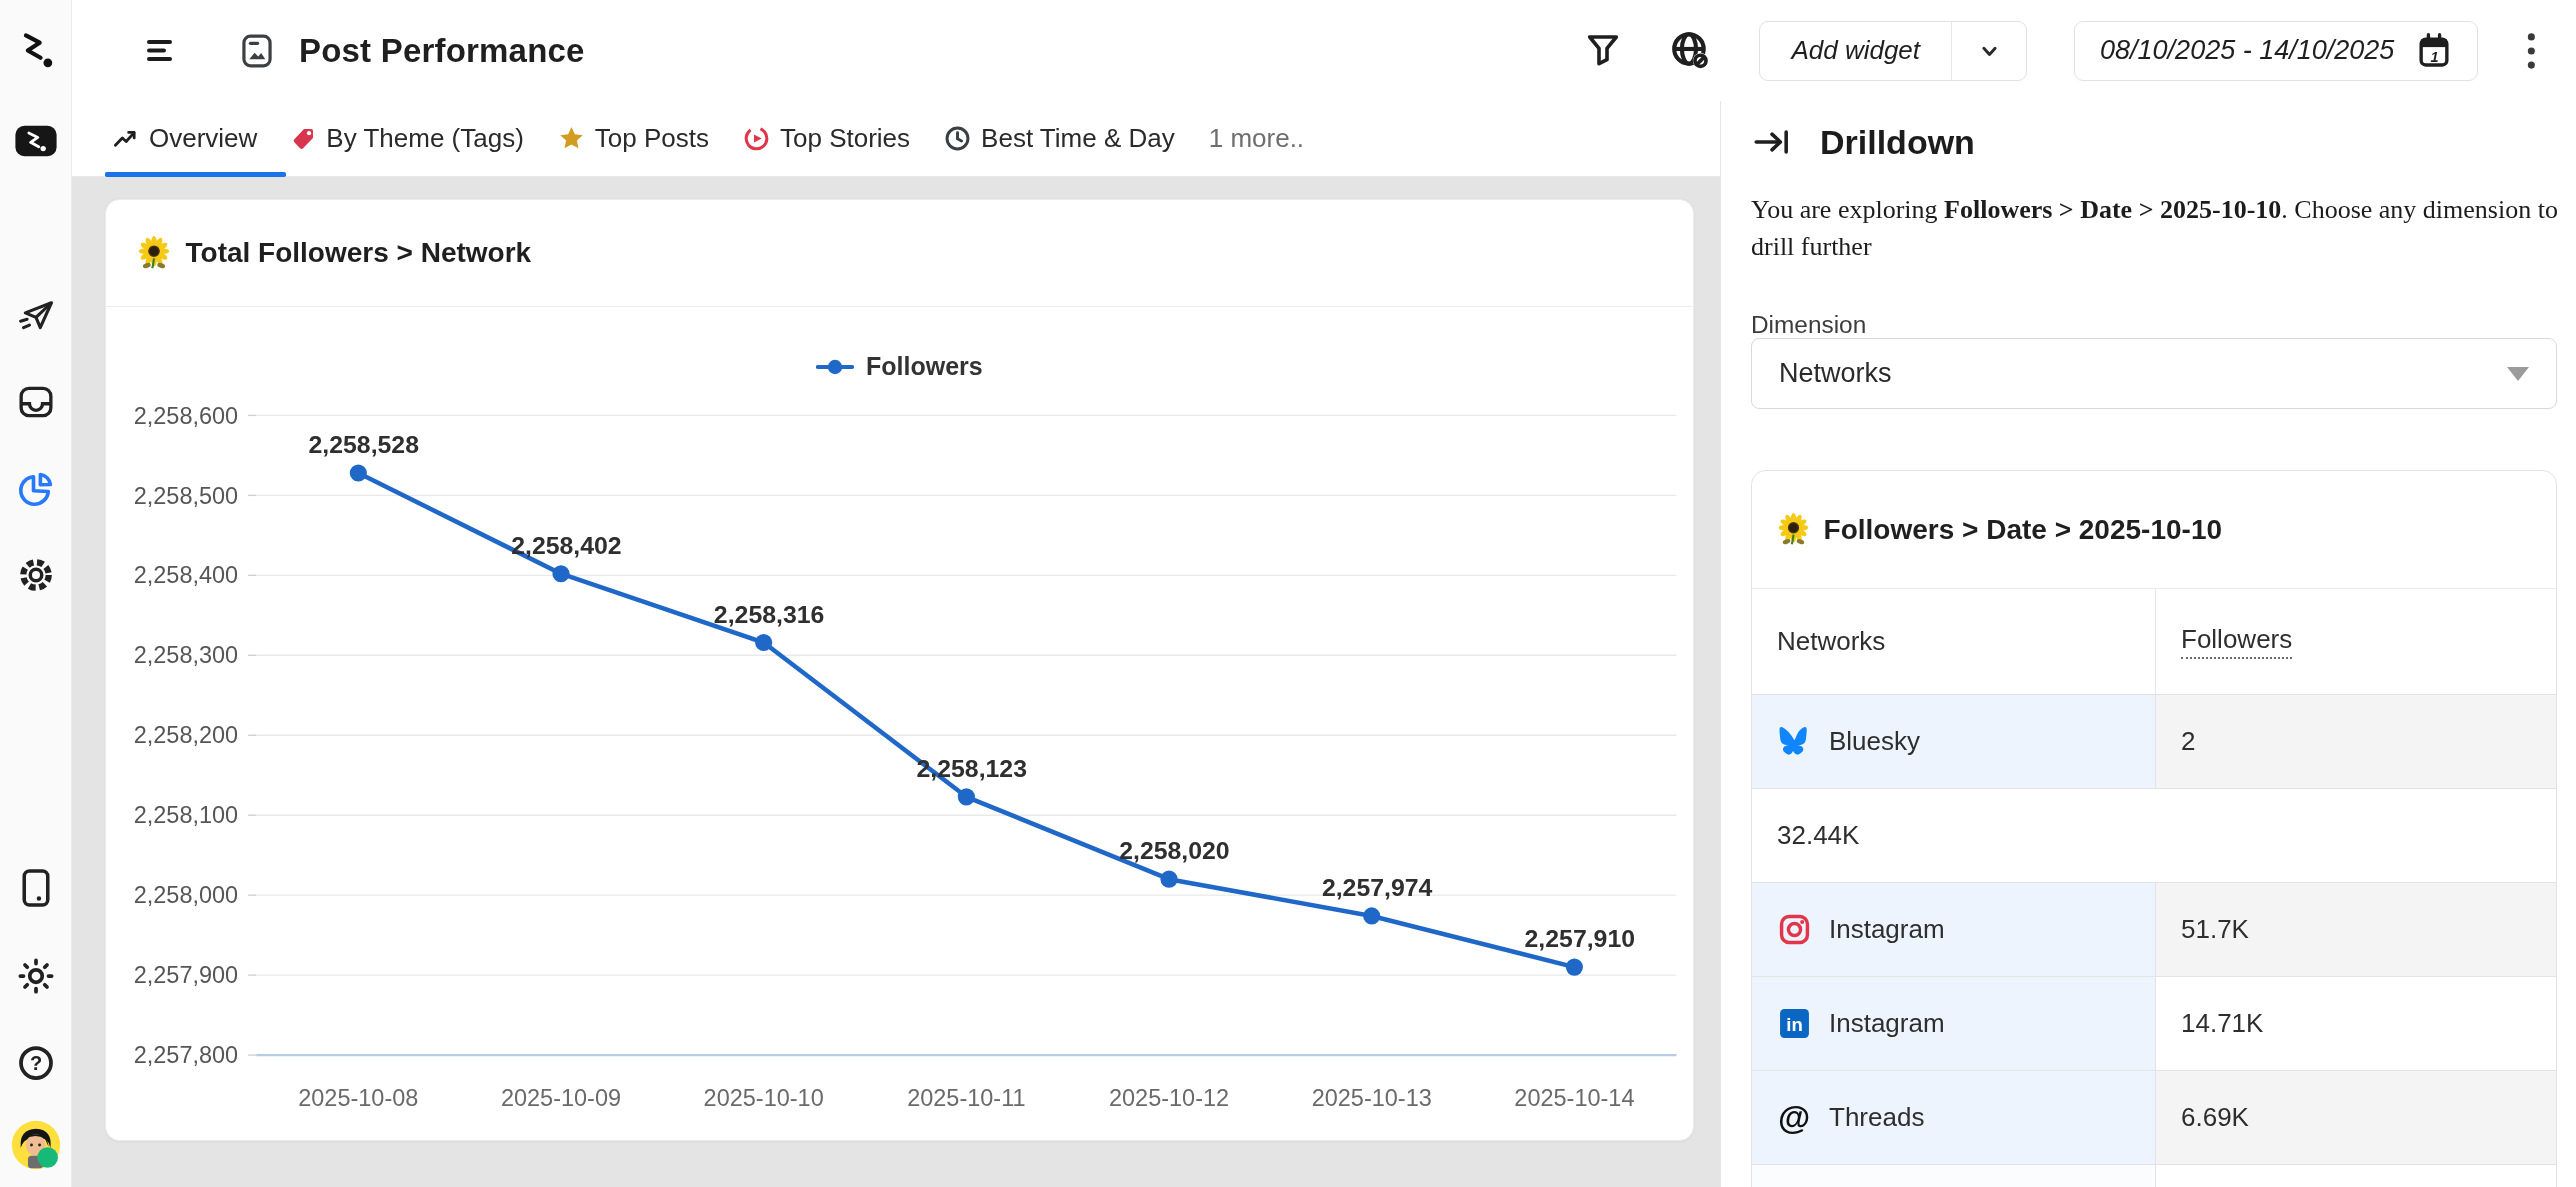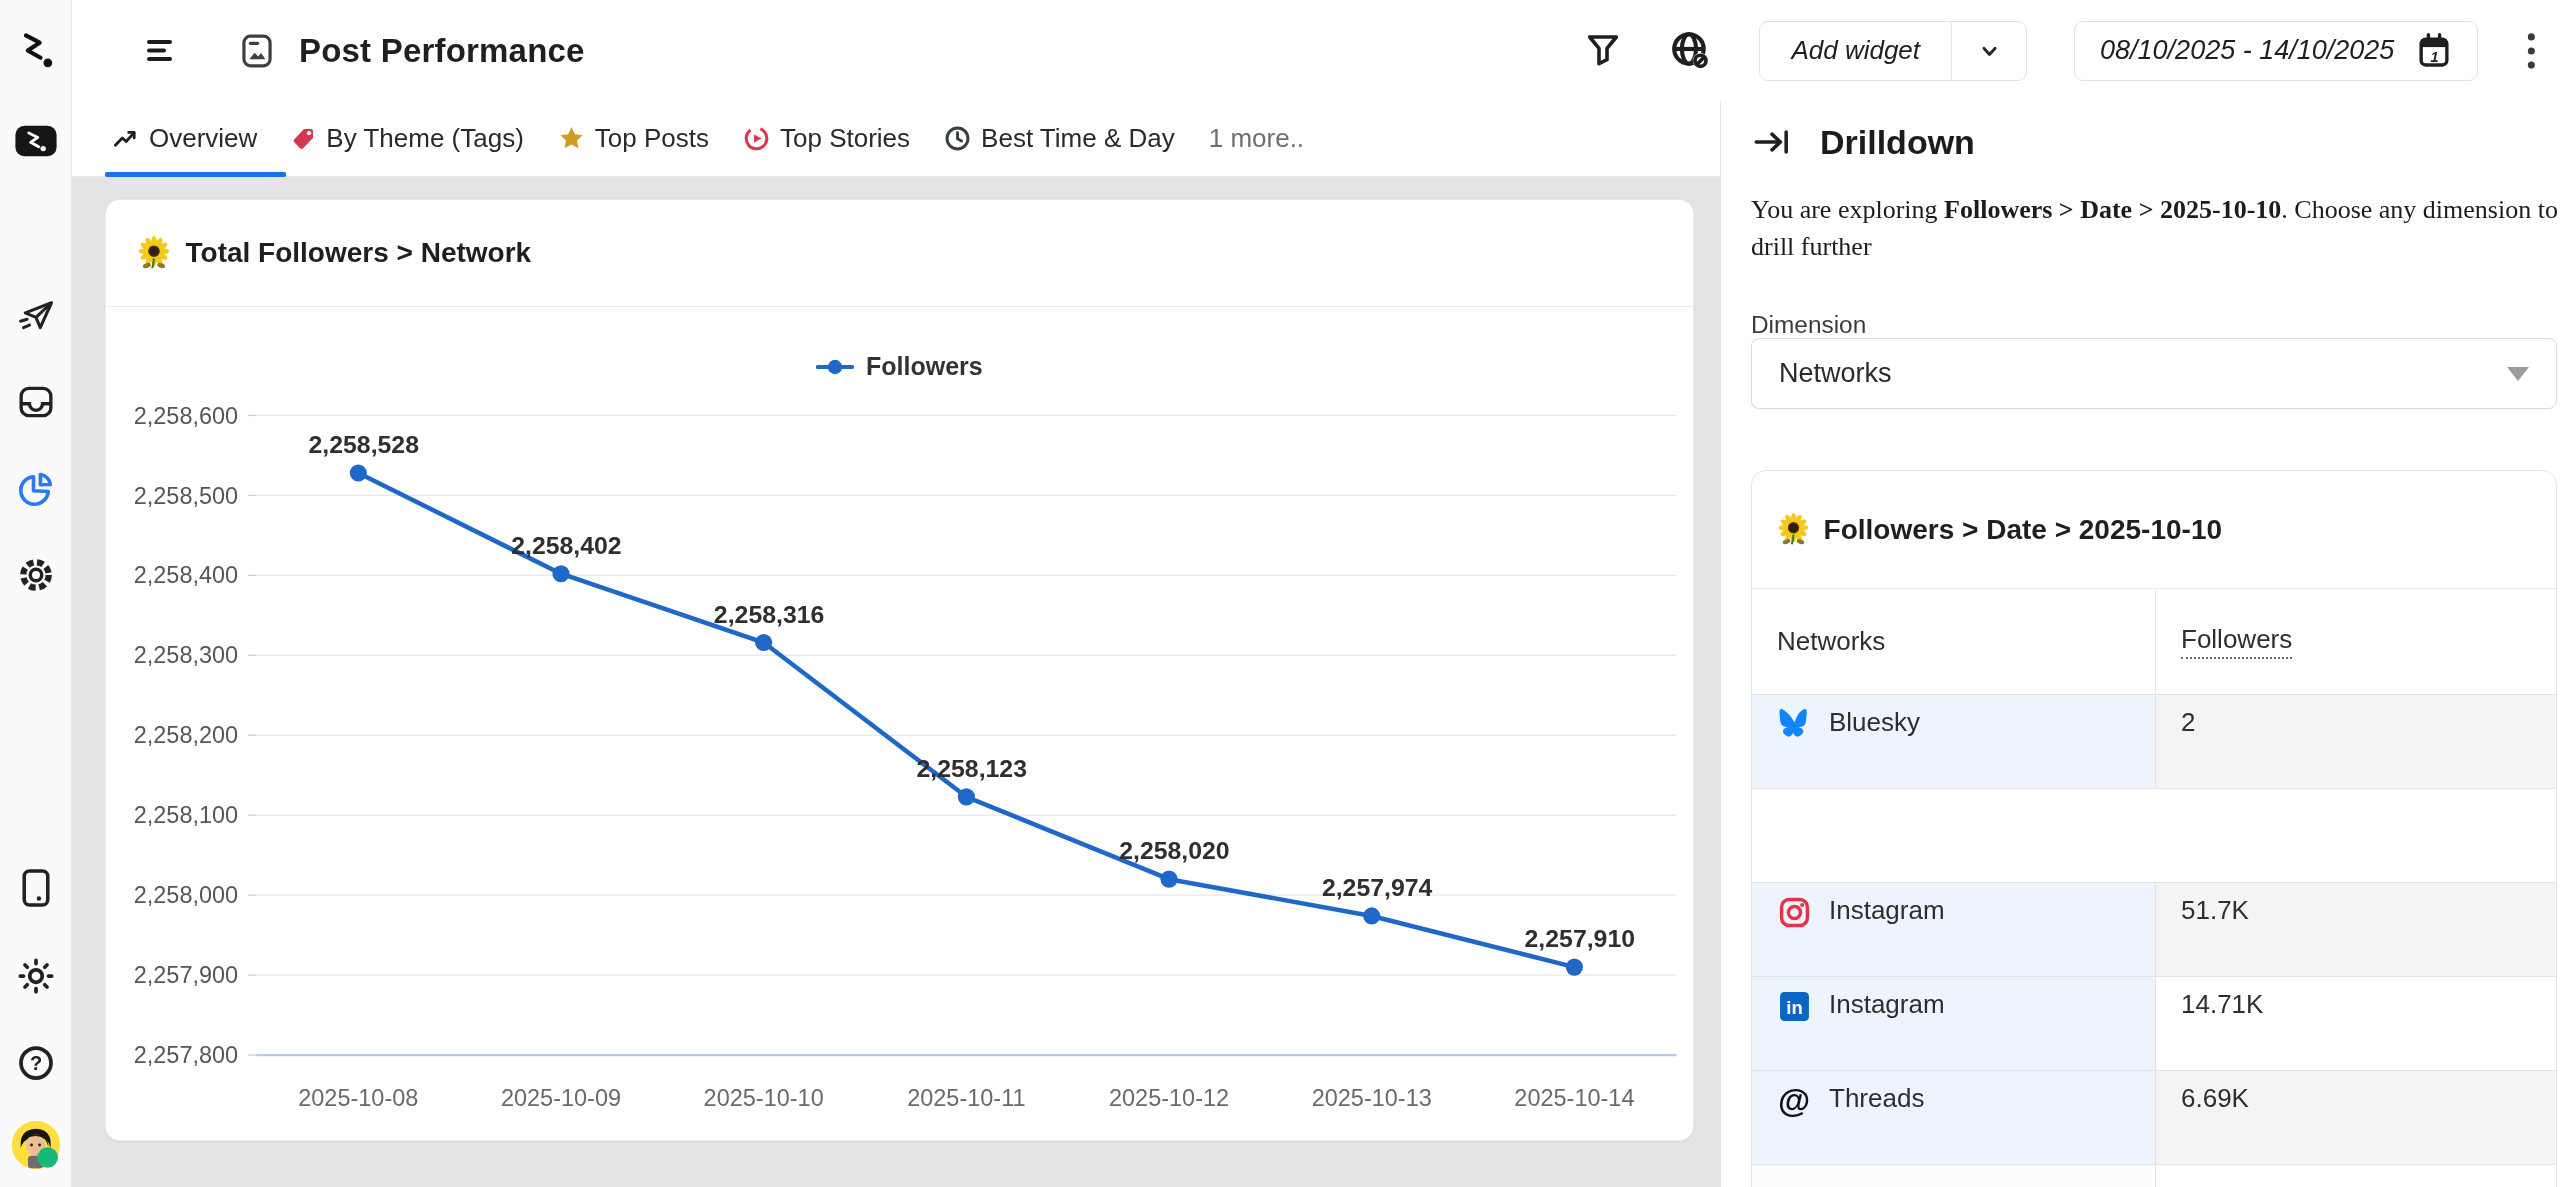--- a/index.html
+++ b/index.html
@@ -62,21 +62,21 @@
     border-radius:14.5px; background:#fff; overflow:hidden; }
   #dd-card-head { height:118px; display:flex; align-items:center; gap:13.6px; padding:0 25px;
     border-bottom:0.9px solid #e9e9e9; }
   #dd-card-head .t { font-size:28px; font-weight:700; color:#1f1f1f; }
   .thead { display:grid; grid-template-columns:404px 1fr; height:105px; }
   .thead .hc { display:flex; align-items:center; padding:0 25px; font-size:26px; color:#2e2e2e;
     border-right:0.9px solid #e7e7e7; }
   .thead .hc:last-child { border-right:none; }
   .thead .dotted { border-bottom:2.7px dotted #6b6b6b; padding-bottom:2.7px; cursor:pointer; }
   .trow { display:grid; grid-template-columns:404px 1fr; height:94px; border-top:0.9px solid #e3e3e3; cursor:pointer; }
-  .tcell { display:flex; align-items:flex-start; padding:12px 25px; font-size:26px; color:#2e2e2e; }
+  .tcell { display:flex; align-items:center; padding:12px 25px; font-size:26px; color:#2e2e2e; }
   .tcell.name { background:#edf4fd; gap:18px; border-right:0.9px solid #e3e3e3; }
   .tcell.val { background:#fff; }
   .trow.shade .tcell.val { background:#f4f4f5; }
   .trow.partial { height:25px; border-top:0.9px solid #e3e3e3; }
   .trow.partial .tcell.name { background:#fbfcfe; }
   .nicon { width:34px; height:34px; display:flex; align-items:center; justify-content:center; }
   .threads-glyph { font-size:33px; font-weight:700; color:#101010; line-height:1; }
 </style>
 </head>
 <body>
@@ -412,20 +412,21 @@
             <span class="nicon">
               <svg width="33" height="30" viewBox="0 0 24 22">
                 <path d="M12 9.8 C10.9 7.4 7.8 3.2 4.9 1.2 2.1-.7 1-.2 1 2.2 c0 .8.5 6.7.8 7.7.8 2.9 3.5 3.7 6 3.3 -4.3.7-5.4 3-3.1 5.4 4.3 4.3 6.3-1.1 6.3-1.1 s2 5.4 6.3 1.1 c2.3-2.4 1.2-4.7-3.1-5.4 2.5.4 5.2-.4 6-3.3 .3-1 .8-6.9.8-7.7 0-2.4-1.1-2.9-3.9-1 C14.2 3.2 13.1 7.4 12 9.8z" fill="#1185fe"></path>
               </svg>
             </span>
             <span>Bluesky</span>
           </div>
         <div class="tcell val">2</div>
       </div>
       <div class="trow">
+        <div class="tcell val">32.44K</div>
       </div>
       <div class="trow shade">
         <div class="tcell name">
             <span class="nicon">
               <svg width="33" height="33" viewBox="0 0 24 24">
                 <rect x="2.6" y="2.6" width="18.8" height="18.8" rx="5.4" fill="none" stroke="#e1354b" stroke-width="2.5"></rect>
                 <circle cx="12" cy="12" r="4.4" fill="none" stroke="#e1354b" stroke-width="2.5"></circle>
                 <circle cx="17.6" cy="6.5" r="1.5" fill="#e1354b"></circle>
               </svg>
             </span>

